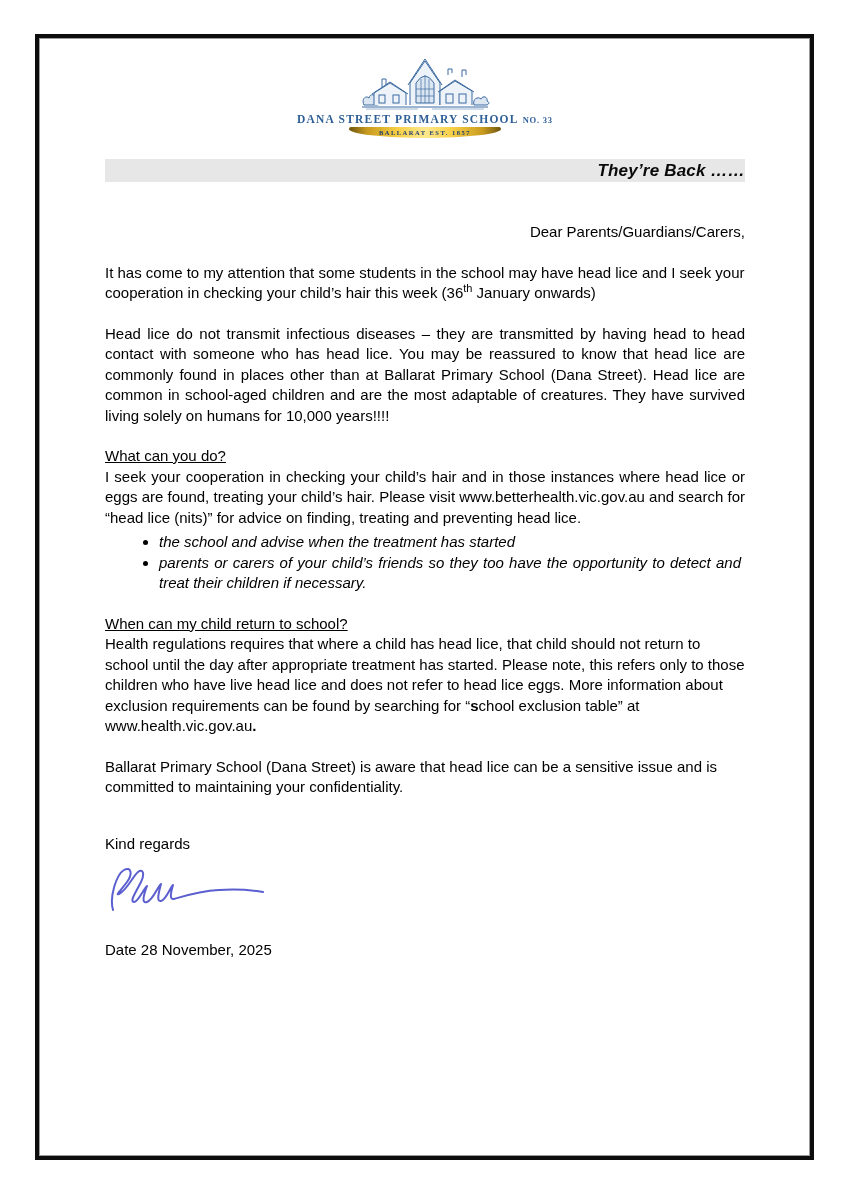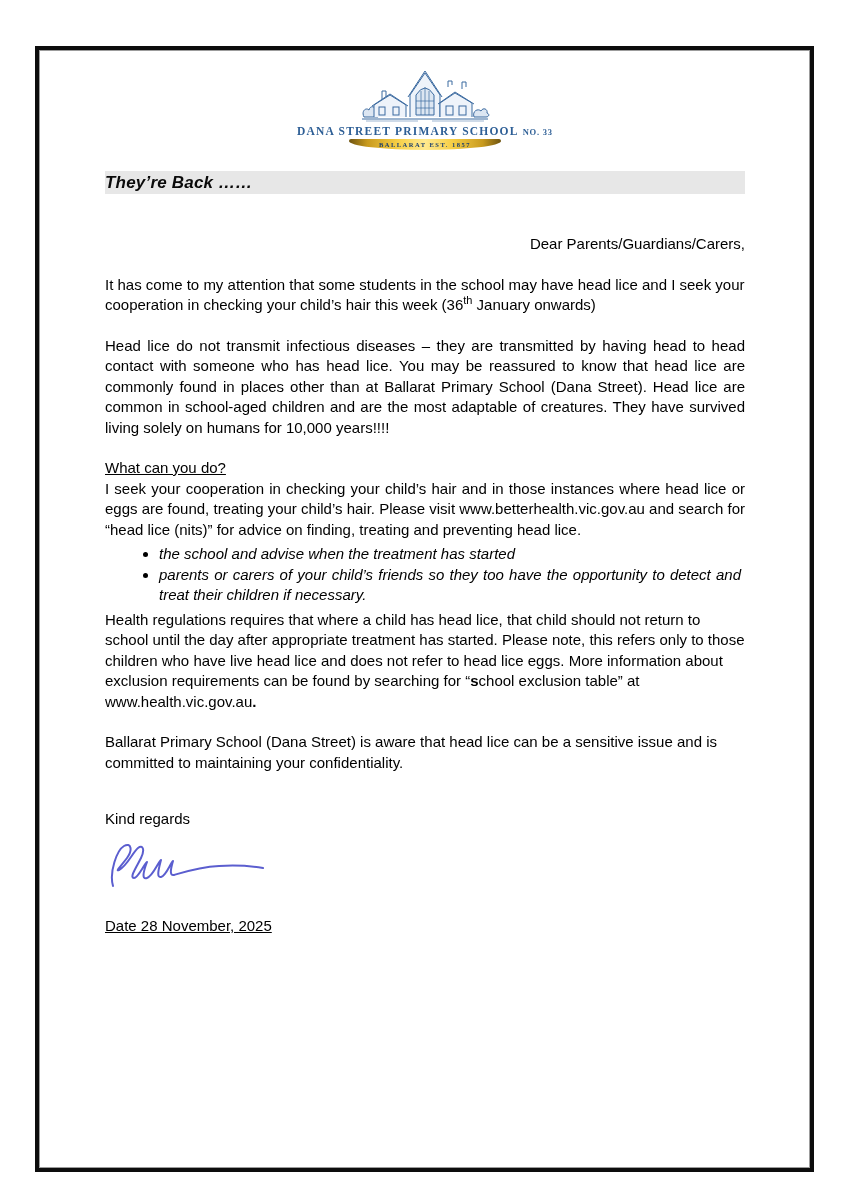--- a/index.html
+++ b/index.html
@@ -2,21 +2,21 @@
 <html><head>
 <meta charset="utf-8">
 <style>
   html,body{margin:0;padding:0;}
   body{
     width:849px;height:1200px;background:#ffffff;position:relative;
     font-family:"Liberation Sans", sans-serif;color:#000;
     -webkit-font-smoothing:antialiased;
   }
   .page-frame{
-    position:absolute;left:35px;top:46px;width:779px;height:1126px;
+    position:absolute;left:35px;top:34px;width:779px;height:1126px;
     border:4px solid #0d0d0d;box-sizing:border-box;background:#fff;
   }
   .page-inner{
     width:100%;height:100%;box-sizing:border-box;
     border:1px solid #9c9c9c;
     padding:18px 64px 0 65px;
     overflow:hidden;
   }
   
   .logo{display:flex;flex-direction:column;align-items:center;margin:0 auto;width:220px;}
@@ -29,40 +29,40 @@
   .logo-banner{
     margin-top:2px;width:152px;height:11px;line-height:11px;text-align:center;
     background:linear-gradient(90deg,#6e5410 0%,#c89a1e 12%,#f7cf46 32%,#ffe98e 50%,#f7cf46 68%,#c89a1e 88%,#6e5410 100%);
     border-radius:2px 2px 50% 50% / 2px 2px 9px 9px;
     color:#1c3f6e;font-size:6.5px;font-weight:bold;letter-spacing:1.5px;
     font-family:"Liberation Serif", serif;white-space:nowrap;overflow:hidden;
   }
   
   .title-bar{
     margin-top:21px;height:23px;background:#e7e7e7;
-    display:flex;align-items:center;justify-content:flex-start;
+    display:flex;align-items:center;justify-content:flex-end;
   }
   .title-bar span{
     font-weight:bold;font-style:italic;font-size:17px;color:#0a0a0a;
     letter-spacing:0.2px;
   }
   
   .body-text{font-size:15px;line-height:20.5px;}
   .body-text p{margin:0;}
   .mt-line{margin-top:20px !important;}
   .mt-2line{margin-top:40px !important;text-align:right;}
   .mt-gap36{margin-top:36px !important;}
   .just{text-align:justify;}
   .uheading{text-decoration:underline;}
   sup.small{font-size:11px;vertical-align:super;line-height:0;}
   .b{font-weight:bold;}
   ul.bullets{margin:4px;padding-left:50px;font-style:italic;}
   ul.bullets li{margin:0;text-align:justify;}
   .signature{margin-top:6px;margin-left:2px;width:168px;height:54px;display:block;}
-  .date-line{margin-top:26px !important;text-decoration:underline;}
+  .date-line{margin-top:26px !important;}
 </style>
 </head>
 <body>
 
 <div class="page-frame">
   <div class="page-inner">
 
     <div class="logo">
       <svg class="logo-building" viewBox="0 0 130 54" xmlns="http://www.w3.org/2000/svg">
         <g stroke="#3b6aa0" fill="none" stroke-width="1">
@@ -106,20 +106,21 @@
       <p class="mt-line just">Head lice do not transmit infectious diseases – they are transmitted by having head to head contact with someone who has head lice. You may be reassured to know that head lice are commonly found in places other than at Ballarat Primary School (Dana Street). Head lice are common in school-aged children and are the most adaptable of creatures. They have survived living solely on humans for 10,000 years!!!!</p>
 
       <p class="mt-line uheading">What can you do?</p>
       <p class="just">I seek your cooperation in checking your child’s hair and in those instances where head lice or eggs are found, treating your child’s hair. Please visit www.betterhealth.vic.gov.au and search for “head lice (nits)” for advice on finding, treating and preventing head lice.</p>
 
       <ul class="bullets">
         <li>the school and advise when the treatment has started</li>
         <li>parents or carers of your child’s friends so they too have the opportunity to detect and treat their children if necessary.</li>
       </ul>
 
+      <p class="mt-line uheading">When can my child return to school?</p>
       <p><span>Health regulations requires that where a child has head lice, that child should not return to school until the day after appropriate treatment has started. Please note, this refers only to those children who have live head lice and does not refer to head lice eggs. More information about exclusion requirements can be found by searching for “</span><span class="b">s</span><span>chool exclusion table” at www.health.vic.gov.au</span><span class="b">.</span></p>
 
       <p class="mt-line">Ballarat Primary School (Dana Street)  is aware that head lice can be a sensitive issue and is committed to maintaining your confidentiality.</p>
 
       <p class="mt-gap36">Kind regards</p>
 
       <svg class="signature" viewBox="0 0 168 54" xmlns="http://www.w3.org/2000/svg">
         <path d="M6,50 C2,36 10,14 17,10 C24,6 26,14 20,22 C14,30 8,36 12,34 C20,30 26,16 31,12 C36,8 38,14 34,22 C30,30 22,42 27,42 C31,42 36,30 40,26 C37,34 34,44 40,42 C46,40 50,28 54,24 C52,32 49,42 54,41 C59,40 63,28 66,25 C64,32 62,40 67,39 C74,37 92,31 112,30 C128,29 144,30 156,32" fill="none" stroke="#5b5ecf" stroke-width="2" stroke-linecap="round" stroke-linejoin="round"></path>
       </svg>
 

